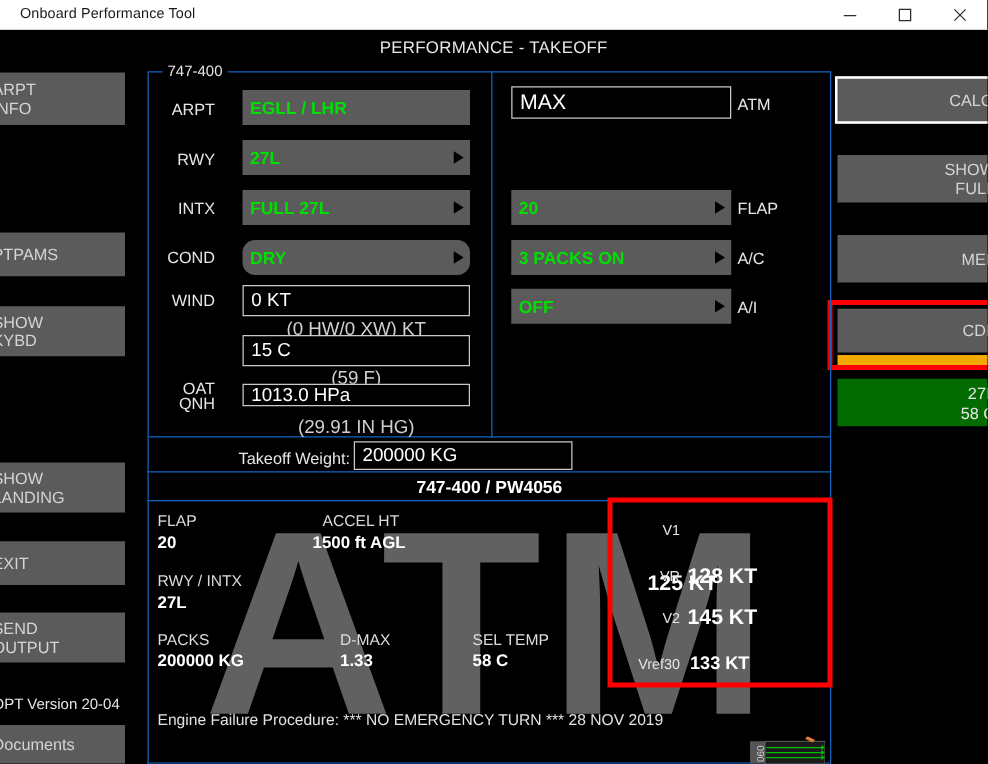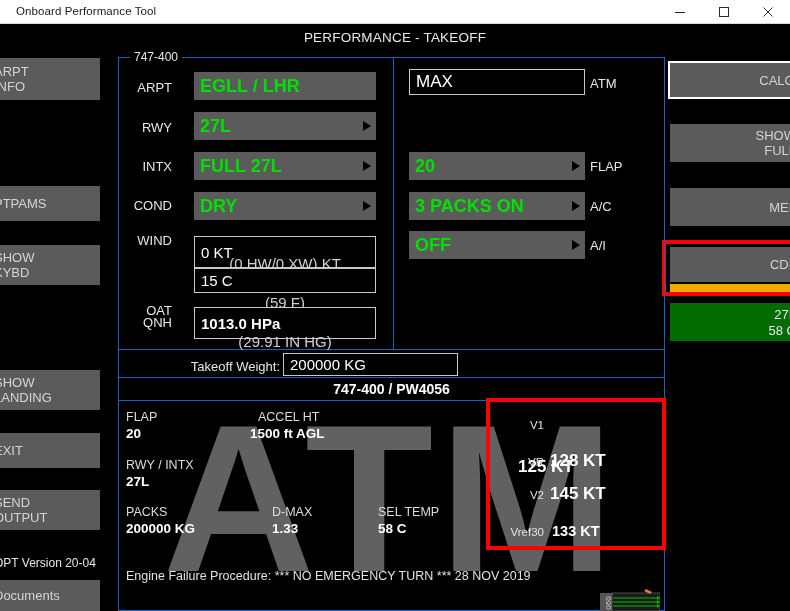--- a/index.html
+++ b/index.html
@@ -93,21 +93,21 @@
     background:#1565c0;
   }
 
   
   .f-label{
     position:absolute; color:#e6e6e6; font-size:13px; text-align:right;
     white-space:nowrap;
   }
   .f-combo{
     position:absolute; background:#5b5b5b; color:#00e000;
-    font-size:18px; font-weight:bold;
+    font-size:14px; font-weight:bold;
     display:flex; align-items:center; padding:0 6px;
   }
   .f-combo .arrow{
     position:absolute; right:5px; top:50%; transform:translateY(-50%);
     width:0;height:0;border-left:8px solid #000;
     border-top:5px solid transparent;border-bottom:5px solid transparent;
   }
   .f-input{
     position:absolute; background:#000; color:#ffffff;
     border:1px solid #c9c9c9; font-size:15px;
@@ -255,39 +255,39 @@
     <span class="arrow"></span>
   </div>
 
   <div class="f-label" style="left:100px; top:159px; width:72px;">INTX</div>
   <div class="f-combo" style="left:194px; top:152px; width:182px; height:28px;">
     <span>FULL 27L</span>
     <span class="arrow"></span>
   </div>
 
   <div class="f-label" style="left:100px; top:198px; width:72px;">COND</div>
-  <div class="f-combo" style="left:194px; top:192px; width:182px; height:28px;">
+  <div class="f-combo" style="left:194px; top:192px; width:182px; height:28px;border-radius:10px;">
     <span>DRY</span>
     <span class="arrow"></span>
   </div>
 
   <div class="f-label" style="left:100px; top:233px; width:72px;">WIND</div>
-  <div class="f-input" style="left:194px; top:228px; width:182px; height:32px;margin-top:8px;">
+  <div class="f-input" style="left:194px; top:228px; width:182px; height:25px;">
     <span>0 KT</span>
   </div>
   <div class="f-sub" style="left:194px; top:255px; width:182px;">(0 HW/0 XW) KT</div>
 
   <div class="f-label" style="left:100px; top:276px; width:72px;margin-top:27px;">OAT</div>
   <div class="f-input" style="left:194px; top:268px; width:182px; height:25px;">
     <span>15 C</span>
   </div>
   <div class="f-sub" style="left:194px; top:294px; width:182px;">(59 F)</div>
 
   <div class="f-label" style="left:100px; top:315px; width:72px;">QNH</div>
-  <div class="f-input" style="left:194px; top:307px; width:182px; height:32px;font-weight:bold;">
+  <div class="f-input" style="left:194px; top:307px; width:182px; height:18px;">
     <span>1013.0 HPa</span>
   </div>
   <div class="f-sub" style="left:194px; top:333px; width:182px;">(29.91 IN HG)</div>
 
   <div class="f-input" style="left:409px; top:69px; width:176px; height:26px; font-size:17px;">
     <span>MAX</span>
   </div>
   <div class="f-label" style="left:590px; top:76px; width:60px; text-align:left;">ATM</div>
 
   <div class="f-combo" style="left:409px; top:152px; width:176px; height:28px;">

